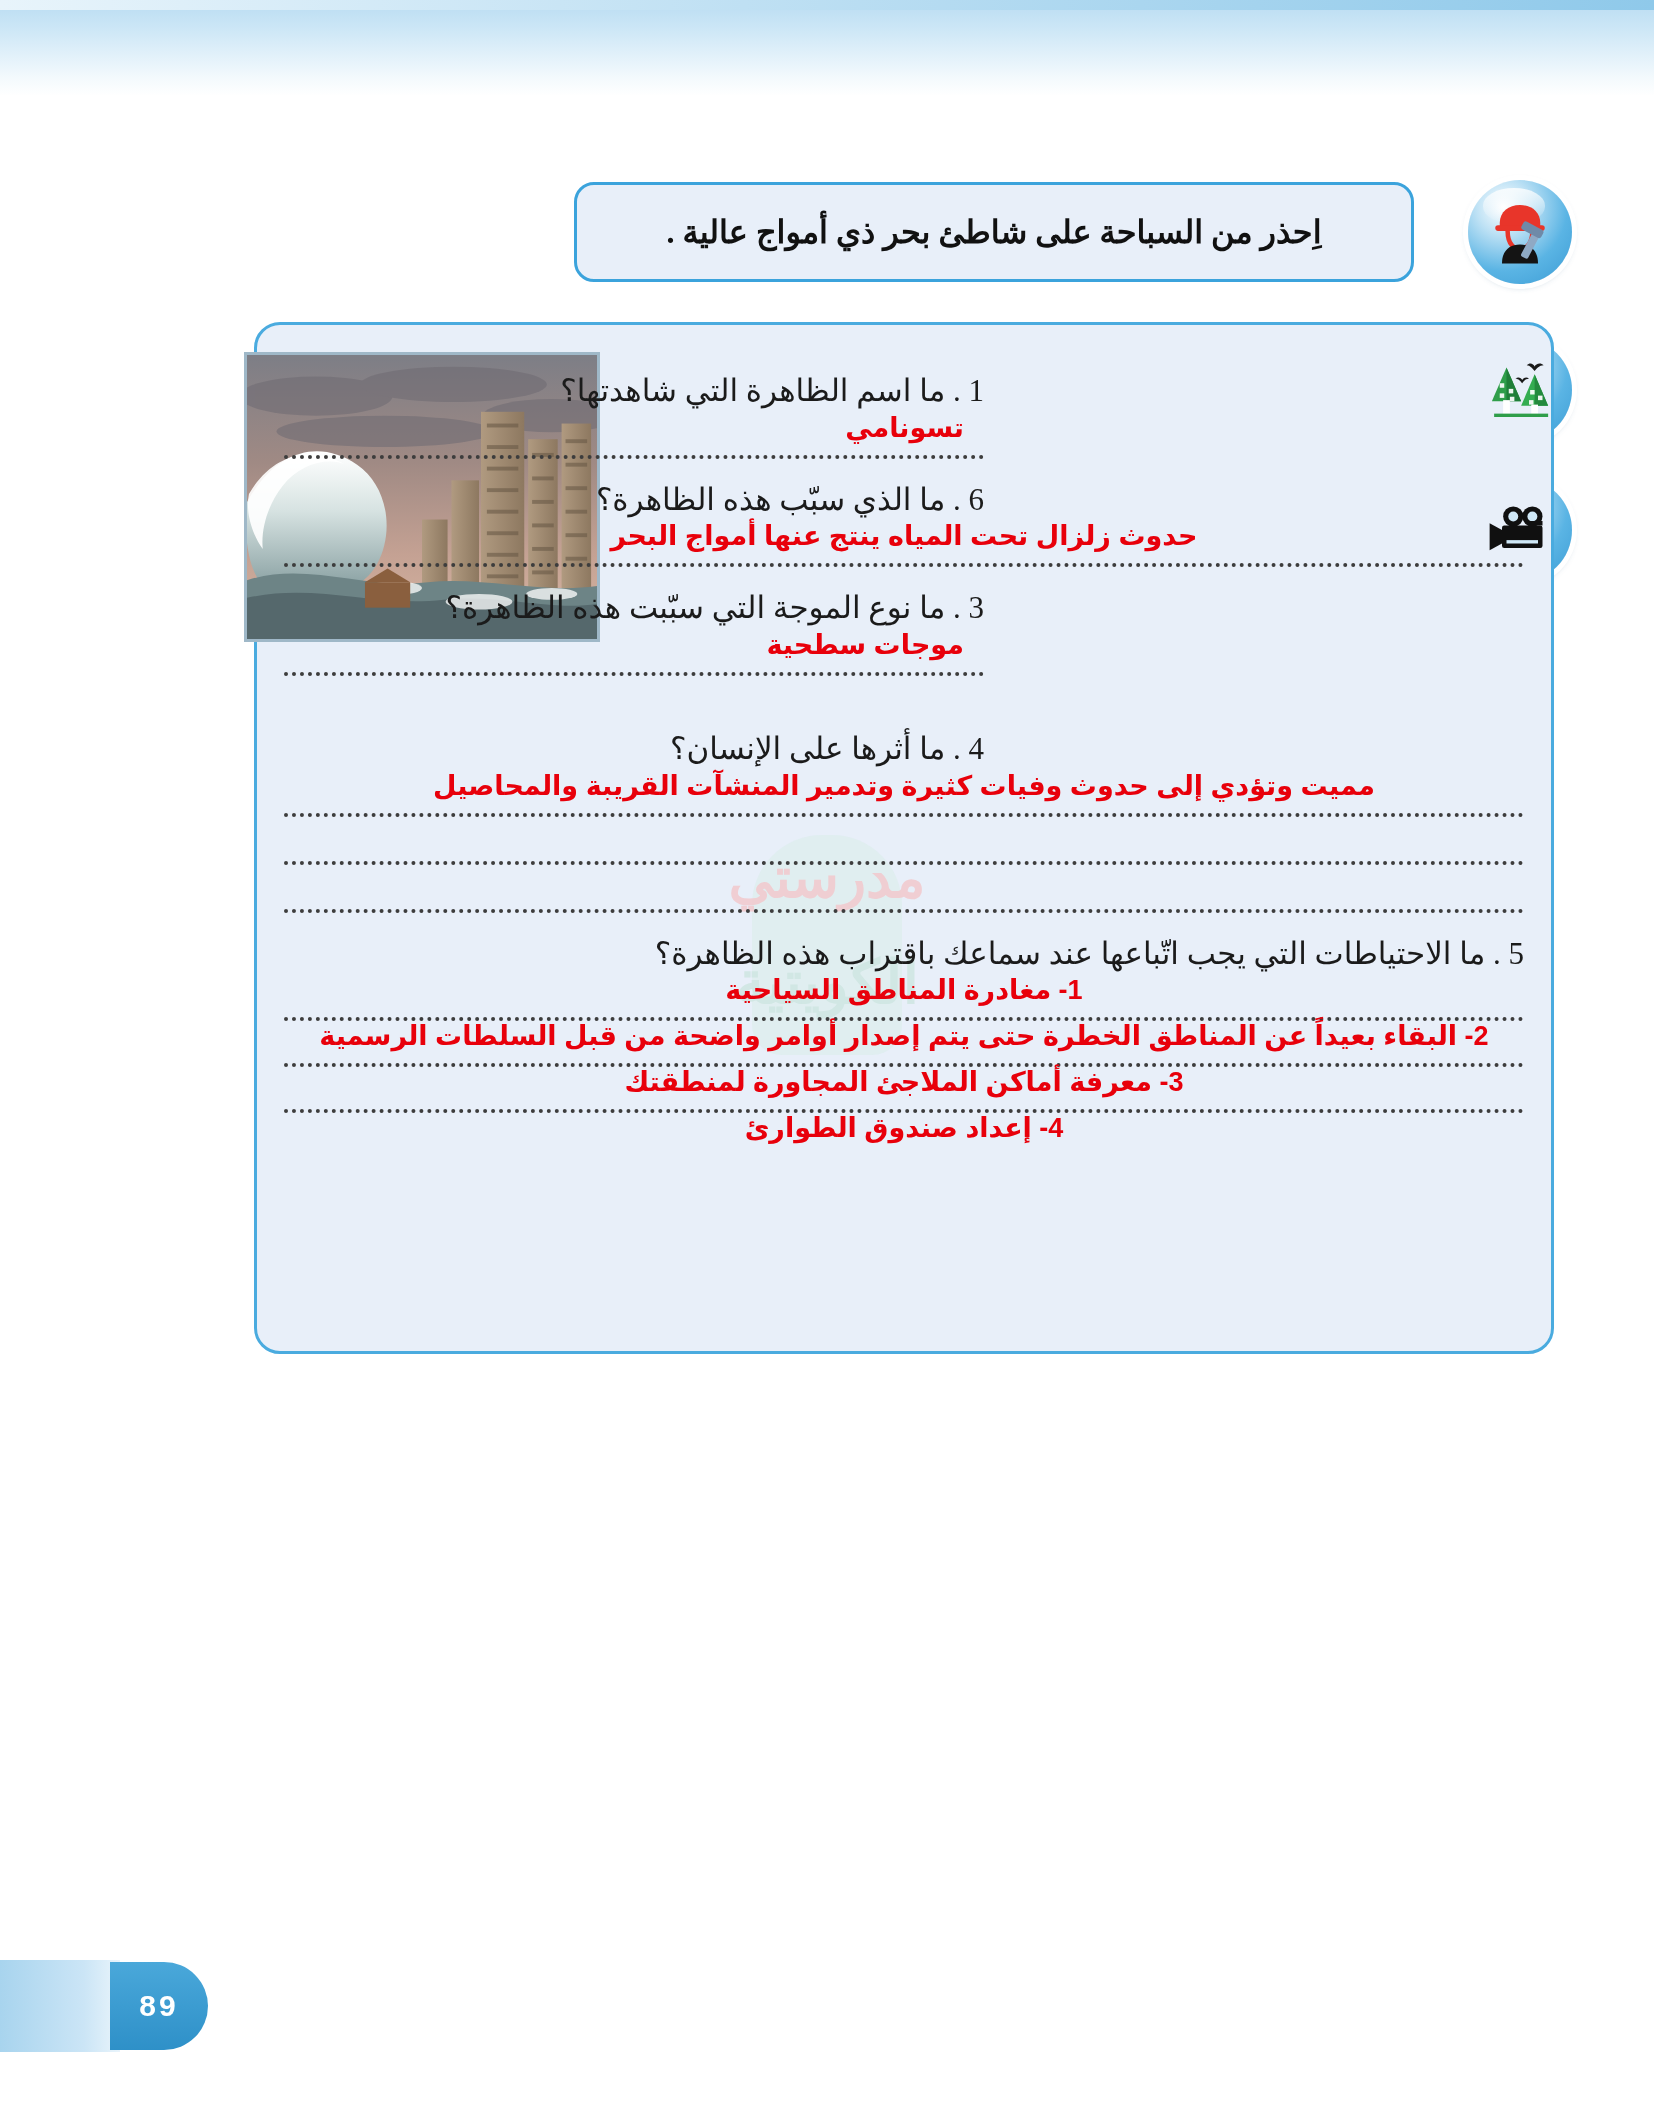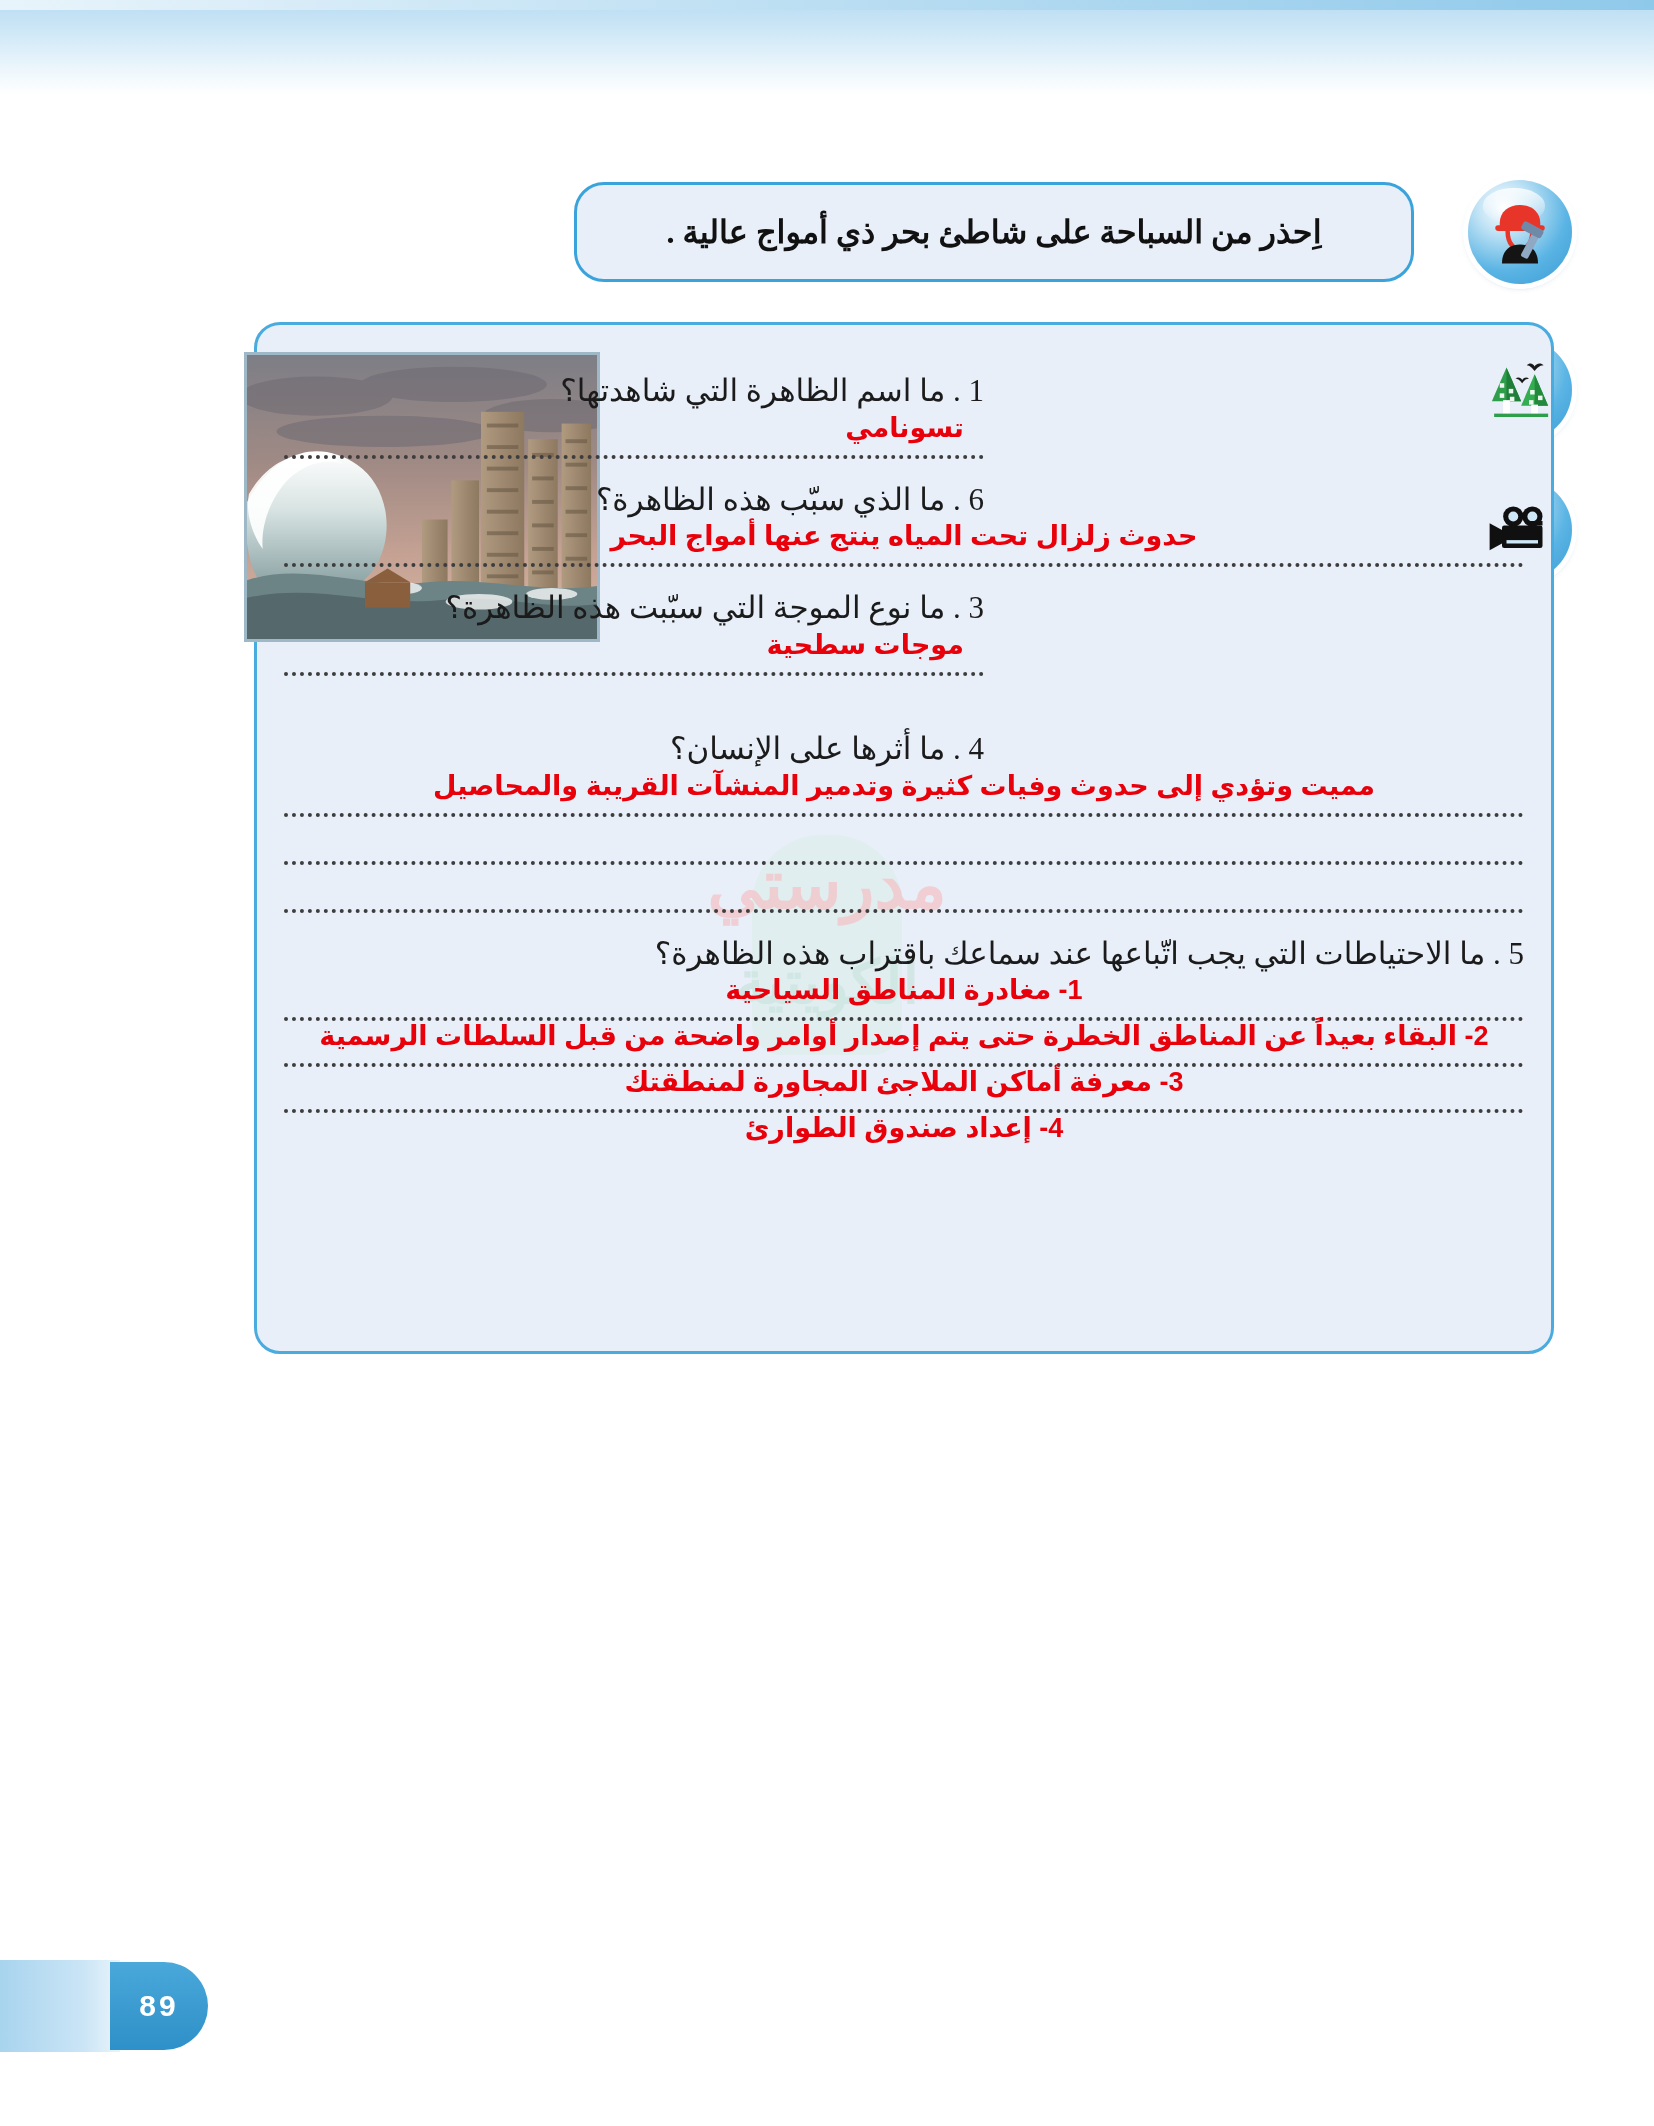--- a/index.html
+++ b/index.html
@@ -57,21 +57,21 @@
   }
 
   
   .warn-box {
     position: absolute;
     right: 240px; top: 182px;
     width: 840px; height: 100px;
     box-sizing: border-box;
     background: #e8eff9;
     border: 3px solid #3ba3dc;
-    border-radius: 30px;
+    border-radius: 20px;
     display: flex;
     align-items: center;
     justify-content: center;
     padding: 0 26px;
   }
   .warn-text {
     font-size: 32px;
     font-weight: bold;
     color: #111111;
     letter-spacing: 0.5px;
@@ -179,21 +179,21 @@
     align-items: center;
     justify-content: center;
   }
   .wm-inner { position: relative; width: 620px; height: 320px; }
   .wm-ar {
     position: absolute;
     left: 0; top: 10px;
     width: 100%;
     text-align: center;
     font-family: "Liberation Sans", sans-serif;
-    font-size: 68px;
+    font-size: 56px;
     font-weight: bold;
     color: #f2c9cd;
     opacity: .85;
   }
   .wm-ar2 {
     position: absolute;
     left: 0; top: 112px;
     width: 100%;
     text-align: center;
     font-family: "Liberation Sans", sans-serif;

